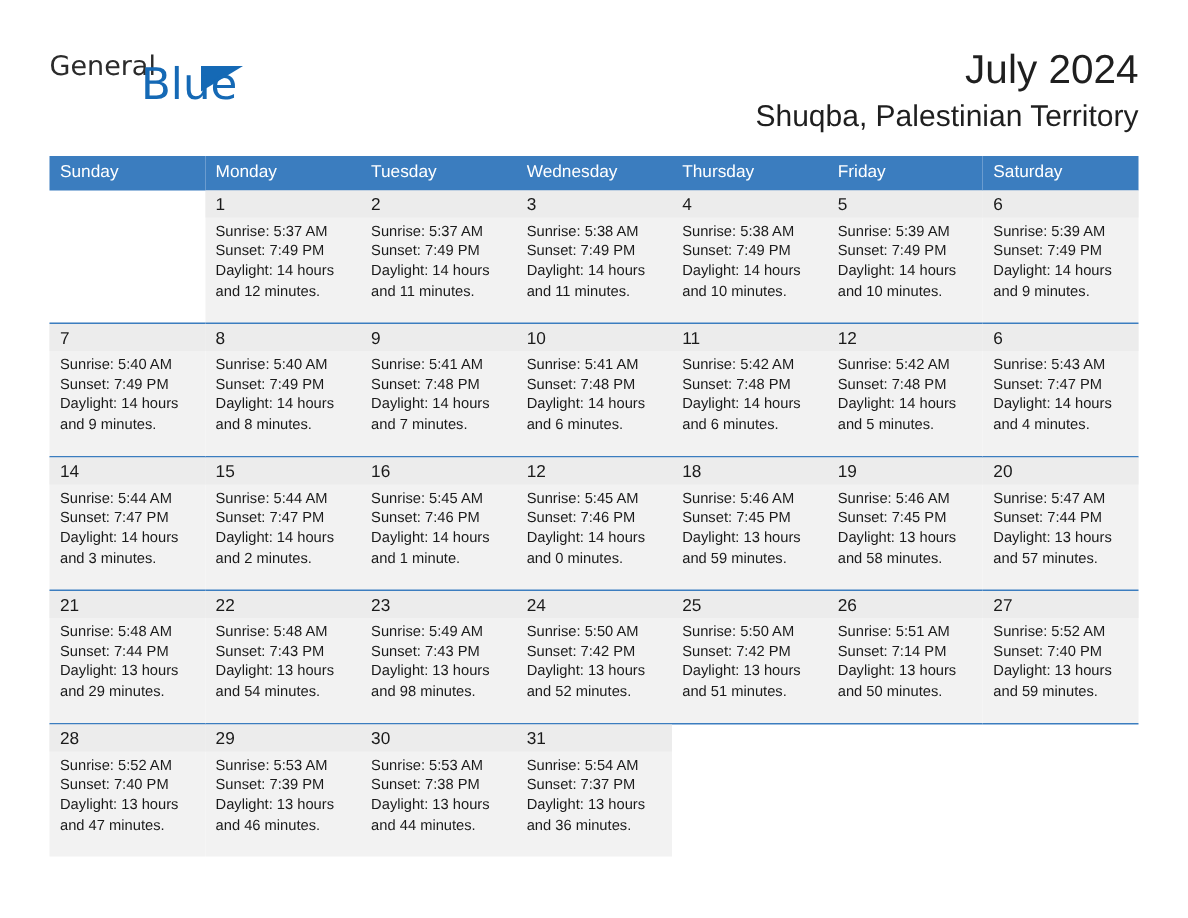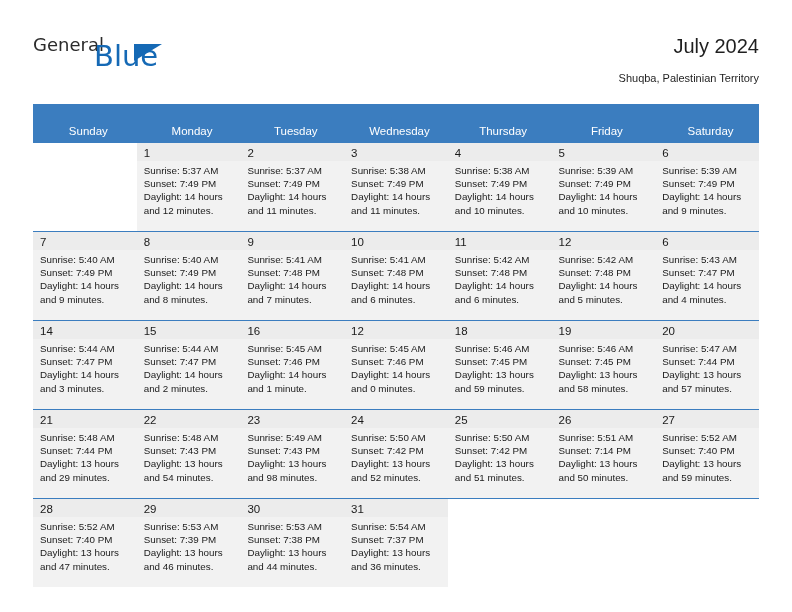--- a/index.html
+++ b/index.html
@@ -65,51 +65,51 @@
     border-bottom: 17px solid transparent;
     border-top: 0 solid transparent;
   }
   .title-wrap {
     position: absolute;
     right: 0;
     top: 0;
     text-align: right;
   }
   .month-title {
-    font-size: 20px;
+    font-size: 27px;
     font-weight: 400;
     color: #1f1f1f;
     line-height: 32px;
     white-space: nowrap;
   }
   .location {
     margin-top: 7px;
-    font-size: 11px;
+    font-size: 20px;
     font-weight: 400;
     color: #1f1f1f;
     line-height: 18px;
     white-space: nowrap;
   }
 
   
   .calendar {
     position: absolute;
     left: 33px;
     top: 104px;
     width: 726px;
     border-collapse: collapse;
     table-layout: fixed;
   }
   .calendar th {
     background: #3b7dbf;
     color: #ffffff;
     font-size: 11.5px;
     font-weight: normal;
-    text-align: center;
-    padding: 21px 0 5px 7px;
+    text-align: left;
+    padding: 5px 0 5px 7px;
     height: 11px;
     border: none;
   }
   .calendar td {
     vertical-align: top;
     padding: 0;
     height: 89px;
     border: none;
     background: #ffffff;
   }

